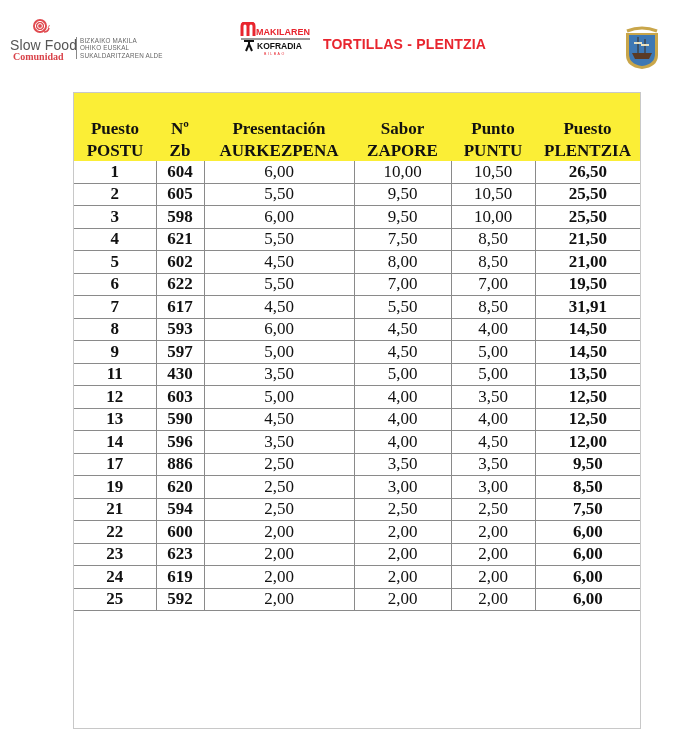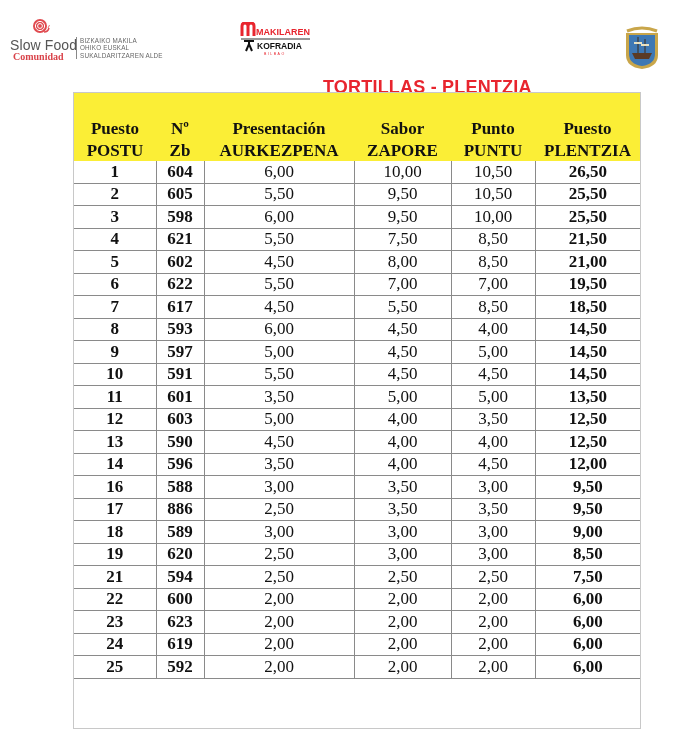--- a/index.html
+++ b/index.html
@@ -8,21 +8,21 @@
     .header { position: absolute; left: 0; top: 0; width: 688px; height: 85px; }
 
     .sf-logo { position: absolute; left: 8px; top: 18px; width: 70px; height: 46px; }
     .sf-snail { position: absolute; left: 24px; top: 0; width: 18px; height: 16px; }
     .sf-name { position: absolute; left: 2px; top: 19px; font-family: Liberation Sans, sans-serif; font-size: 14px; color: #555; white-space: nowrap; letter-spacing: 0.1px; }
     .sf-sub { position: absolute; left: 5px; top: 33px; font-family: "Liberation Serif", serif; font-size: 10px; font-weight: bold; color: #d9434a; white-space: nowrap; }
     .sf-divider { position: absolute; left: 76px; top: 37px; width: 1px; height: 22px; background: #888; }
     .sf-lines { position: absolute; left: 80px; top: 37px; font-family: "Liberation Sans", sans-serif; font-size: 6.3px; line-height: 7.3px; color: #666; white-space: nowrap; letter-spacing: 0.2px; }
 
     .mk-logo { position: absolute; left: 240px; top: 22px; width: 72px; height: 34px; }
-    .mk-title { position: absolute; left: 323px; top: 36px; font-family: "Liberation Sans", sans-serif; font-weight: bold; font-size: 18px; color: #e8252e; white-space: nowrap; letter-spacing: 0.2px; margin-top: 41px; }
+    .mk-title { position: absolute; left: 323px; top: 36px; font-family: "Liberation Sans", sans-serif; font-weight: bold; font-size: 14px; color: #e8252e; white-space: nowrap; letter-spacing: 0.2px; }
 
     .crest { position: absolute; left: 622px; top: 23px; width: 40px; height: 48px; }
 
     .table-frame { position: absolute; left: 73px; top: 92px; width: 566px; height: 635px; border: 1px solid #c8c8c8; background: #fff; }
     table { position: absolute; left: 0; top: 0; border-collapse: collapse; width: 566px; table-layout: fixed; }
     thead tr.spacer td { height: 22px; background: #fbee36; border: none; padding: 0; }
     thead th { background: #fbee36; font-family: "Liberation Serif", serif; font-weight: bold; font-size: 17px; line-height: 20px; color: #111; padding: 0; text-align: center; border: none; vertical-align: bottom; white-space: nowrap; }
     thead tr.h1 th { height: 24px; }
     thead tr.h2 th { height: 22px; }
     tbody td { font-family: "Liberation Serif", serif; font-size: 17px; color: #111; height: 21.5px; padding: 0; text-align: center; border: 1px solid #8a8a8a; line-height: 20px; }
@@ -153,49 +153,41 @@
           <td>7,00</td>
           <td>7,00</td>
           <td class="b">19,50</td>
         </tr>
         <tr>
           <td class="b">7</td>
           <td class="b">617</td>
           <td>4,50</td>
           <td>5,50</td>
           <td>8,50</td>
-          <td class="b">18,50</td>
+          <td class="b">31,91</td>
         </tr>
         <tr>
           <td class="b">8</td>
           <td class="b">593</td>
           <td>6,00</td>
           <td>4,50</td>
           <td>4,00</td>
           <td class="b">14,50</td>
         </tr>
         <tr>
           <td class="b">9</td>
           <td class="b">597</td>
           <td>5,00</td>
           <td>4,50</td>
           <td>5,00</td>
           <td class="b">14,50</td>
         </tr>
         <tr>
-          <td class="b">10</td>
-          <td class="b">591</td>
-          <td>5,50</td>
-          <td>4,50</td>
-          <td>4,50</td>
-          <td class="b">14,50</td>
-        </tr>
-        <tr>
           <td class="b">11</td>
-          <td class="b">601</td>
+          <td class="b">430</td>
           <td>3,50</td>
           <td>5,00</td>
           <td>5,00</td>
           <td class="b">13,50</td>
         </tr>
         <tr>
           <td class="b">12</td>
           <td class="b">603</td>
           <td>5,00</td>
           <td>4,00</td>
@@ -212,42 +204,26 @@
         </tr>
         <tr>
           <td class="b">14</td>
           <td class="b">596</td>
           <td>3,50</td>
           <td>4,00</td>
           <td>4,50</td>
           <td class="b">12,00</td>
         </tr>
         <tr>
-          <td class="b">16</td>
-          <td class="b">588</td>
-          <td>3,00</td>
-          <td>3,50</td>
-          <td>3,00</td>
-          <td class="b">9,50</td>
-        </tr>
-        <tr>
           <td class="b">17</td>
           <td class="b">886</td>
           <td>2,50</td>
           <td>3,50</td>
           <td>3,50</td>
           <td class="b">9,50</td>
-        </tr>
-        <tr>
-          <td class="b">18</td>
-          <td class="b">589</td>
-          <td>3,00</td>
-          <td>3,00</td>
-          <td>3,00</td>
-          <td class="b">9,00</td>
         </tr>
         <tr>
           <td class="b">19</td>
           <td class="b">620</td>
           <td>2,50</td>
           <td>3,00</td>
           <td>3,00</td>
           <td class="b">8,50</td>
         </tr>
         <tr>

